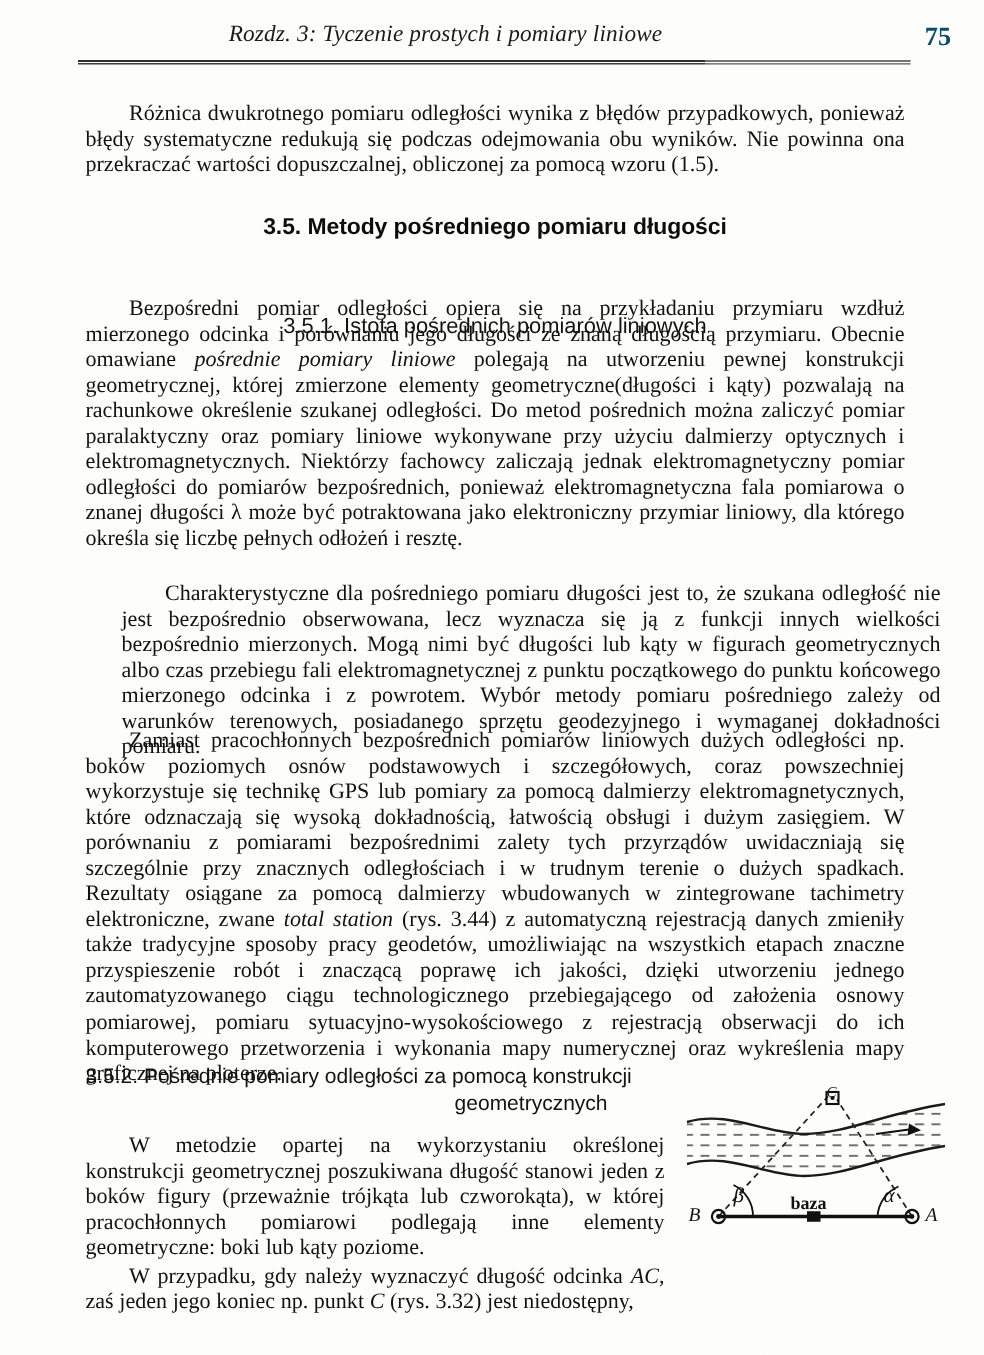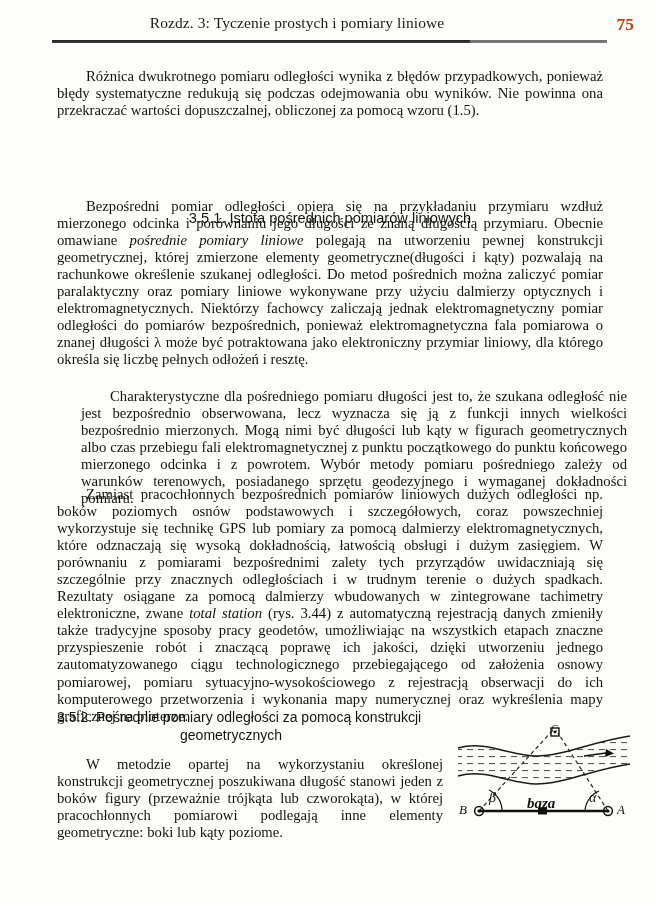--- a/index.html
+++ b/index.html
@@ -25,32 +25,33 @@
     width: 656px;
     height: 34px;
   }
   .header-title {
     position: absolute;
     left: 0;
     top: 0;
     width: 594px;
     text-align: center;
     font-family: "Liberation Serif", serif;
+    font-style: italic;
     font-size: 15.5px;
     letter-spacing: 0.1px;
     color: #1a1a1a;
   }
   .header-pageno {
     position: absolute;
     right: 22px;
     top: 0px;
     font-family: "Liberation Serif", serif;
     font-weight: bold;
     font-size: 17.5px;
-    color: #c2410c;
+    color: #0c4a6e;
   }
   .header-rule {
     position: absolute;
     left: 52px;
     top: 26px;
     width: 555px;
     height: 3px;
     background: linear-gradient(to bottom, #1b1b1b 0, #1b1b1b 1.6px, #ffffff 1.6px, #ffffff 2.1px, #2b2b2b 2.1px, #2b2b2b 3px);
     opacity: 0.92;
   }
@@ -103,21 +104,21 @@
     margin: 0;
     font-family: "Liberation Sans", sans-serif;
     font-weight: normal;
     font-size: 14px;
     line-height: 18px;
     text-align: left;
     color: #131313;
   }
   .h-sub2 .second-line {
     display: block;
-    text-align: center;
+    text-align: right;
     padding-right: 72px;
   }
 
   
   .figure {
     position: absolute;
     left: 452px;
     top: 726px;
     width: 188px;
   }
@@ -149,20 +150,23 @@
     <div class="header-title">Rozdz. 3: Tyczenie prostych i pomiary liniowe</div>
     <div class="header-pageno">75</div>
     <div class="header-rule"></div>
     <div class="header-rule-fade"></div>
   </div>
 
   <div class="col" style="top:68px;">
     <p class="body">Różnica dwukrotnego pomiaru odległości wynika z błędów przypadkowych, ponieważ błędy systematyczne redukują się podczas odejmowania obu wyników. Nie powinna ona przekraczać wartości dopuszczalnej, obliczonej za pomocą wzoru (1.5).</p>
   </div>
 
+  <div class="col" style="top:143px;">
+    <p class="h-sec">3.5. Metody pośredniego pomiaru długości</p>
+  </div>
 
   <div class="col" style="top:170px;margin-top:40px;">
     <p class="h-sub">3.5.1. Istota pośrednich pomiarów liniowych</p>
   </div>
 
   <div class="col" style="top:198px;">
     <p class="body"><span>Bezpośredni pomiar odległości opiera się na przykładaniu przymiaru wzdłuż mierzonego odcinka i porównaniu jego długości ze znaną długością przymiaru. Obecnie omawiane </span><i>pośrednie pomiary liniowe</i><span> polegają na utworzeniu pewnej konstrukcji geometrycznej, której zmierzone elementy geometryczne(długości i kąty) pozwalają na rachunkowe określenie szukanej odległości. Do metod pośrednich można zaliczyć pomiar paralaktyczny oraz pomiary liniowe wykonywane przy użyciu dalmierzy optycznych i elektromagnetycznych. Niektórzy fachowcy zaliczają jednak elektromagnetyczny pomiar odległości do pomiarów bezpośrednich, ponieważ elektromagnetyczna fala pomiarowa o znanej długości λ może być potraktowana jako elektroniczny przymiar liniowy, dla którego określa się liczbę pełnych odłożeń i resztę.</span></p>
   </div>
 
   <div class="col" style="top:388px;margin-left:24px;">
@@ -174,20 +178,23 @@
   </div>
 
   <div class="col" style="top:708px; width:420px;">
     <p class="h-sub2"><span>3.5.2. Pośrednie pomiary odległości za pomocą konstrukcji</span><span class="second-line">geometrycznych</span></p>
   </div>
 
   <div class="col" style="top:756px; width:386px;">
     <p class="body">W metodzie opartej na wykorzystaniu określonej konstrukcji geometrycznej poszukiwana długość stanowi jeden z boków figury (przeważnie trójkąta lub czworokąta), w której pracochłonnych pomiarowi podlegają inne elementy geometryczne: boki lub kąty poziome.</p>
   </div>
 
+  <div class="col" style="top:843px; width:386px;">
+    <p class="body"><span>W przypadku, gdy należy wyznaczyć długość odcinka </span><i>AC</i><span>, zaś jeden jego koniec np. punkt </span><i>C</i><span> (rys. 3.32) jest niedostępny,</span></p>
+  </div>
 
   <div class="figure">
     <div class="figure-art">
       <svg width="176" height="98" viewBox="0 0 176 98" xmlns="http://www.w3.org/2000/svg">
         <defs>
           <pattern id="waterhatch" x="0" y="0" width="11" height="7" patternUnits="userSpaceOnUse">
             <rect x="0" y="2" width="6" height="1.1" fill="#3a3a3a"></rect>
           </pattern>
           <clipPath id="riverclip">
             <path d="M2,22 C30,14 54,30 80,30 C108,30 134,16 174,10
@@ -230,18 +237,18 @@
 
         <path d="M46,85 A23,23 0 0 0 33,64" fill="none" stroke="#111" stroke-width="1.2"></path>
         <path d="M129,85 A23,23 0 0 1 143,65" fill="none" stroke="#111" stroke-width="1.2"></path>
       </svg>
 
       <div style="position:absolute; left:95px; top:-3px; font-family:'Liberation Serif',serif; font-style:italic; font-size:10px; color:#111;">C</div>
       <div style="position:absolute; left:3px; top:76px; font-family:'Liberation Serif',serif; font-style:italic; font-size:13px; color:#111;">B</div>
       <div style="position:absolute; left:161px; top:76px; font-family:'Liberation Serif',serif; font-style:italic; font-size:13px; color:#111;">A</div>
       <div style="position:absolute; left:33px; top:64px; font-family:'Liberation Serif',serif; font-style:italic; font-size:14px; color:#111;">β</div>
       <div style="position:absolute; left:133px; top:64px; font-family:'Liberation Serif',serif; font-style:italic; font-size:14px; color:#111;">α</div>
-      <div style="position:absolute; left:71px; top:69px; font-family:'Liberation Serif',serif; font-style:italic; font-weight:bold; font-size:15px; color:#111;">baza</div>
+      <div style="position:absolute; left:71px; top:69px; font-family:'Liberation Serif',serif; font-weight:bold; font-size:12px; color:#111;">baza</div>
     </div>
 
   </div>
 
 </div>
 
 </body></html>

